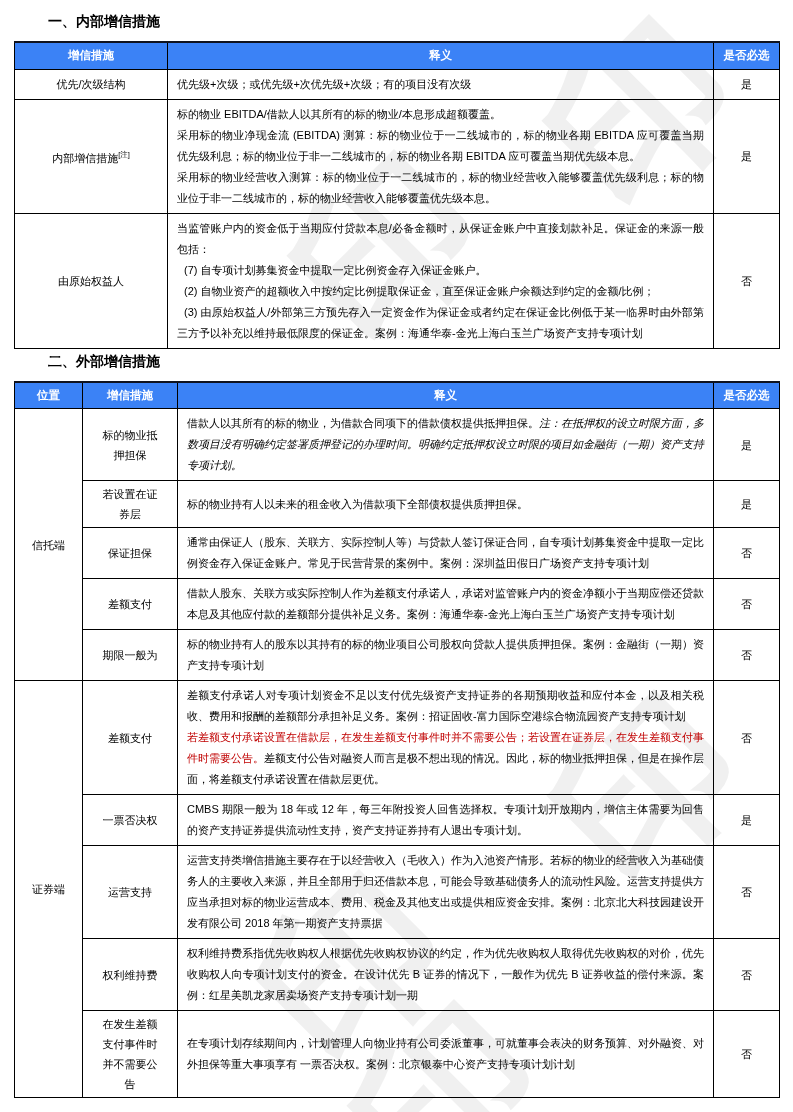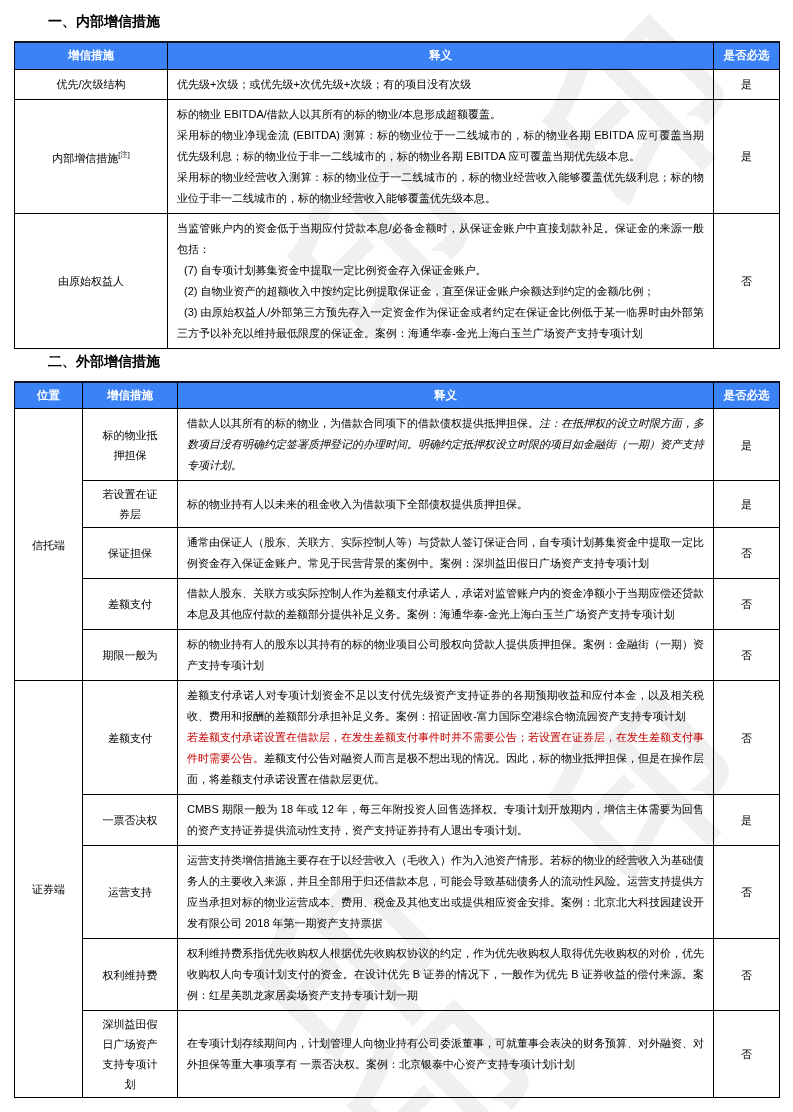--- a/index.html
+++ b/index.html
@@ -166,21 +166,21 @@
           <td class="req">否</td>
         </tr>
         <tr>
           <td class="measure">权利维持费</td>
           <td class="def">
               <p><span>权利维持费系指优先收购权人根据优先收购权协议的约定，作为优先收购权人取得优先收购权的对价，优先收购权人向专项计划支付的资金。在设计优先 B 证券的情况下，一般作为优先 B 证券收益的偿付来源。案例：红星美凯龙家居卖场资产支持专项计划一期</span></p>
             </td>
           <td class="req">否</td>
         </tr>
         <tr>
-          <td class="measure">深圳益田假日广场资产支持专项计划</td>
+          <td class="measure">在发生差额支付事件时并不需要公告</td>
           <td class="def">
               <p><span>在专项计划存续期间内，计划管理人向物业持有公司委派董事，可就董事会表决的财务预算、对外融资、对外担保等重大事项享有 一票否决权。案例：北京银泰中心资产支持专项计划计划</span></p>
             </td>
           <td class="req">否</td>
         </tr>
       </tbody>
     </table>
 
   </div>
 </div>

